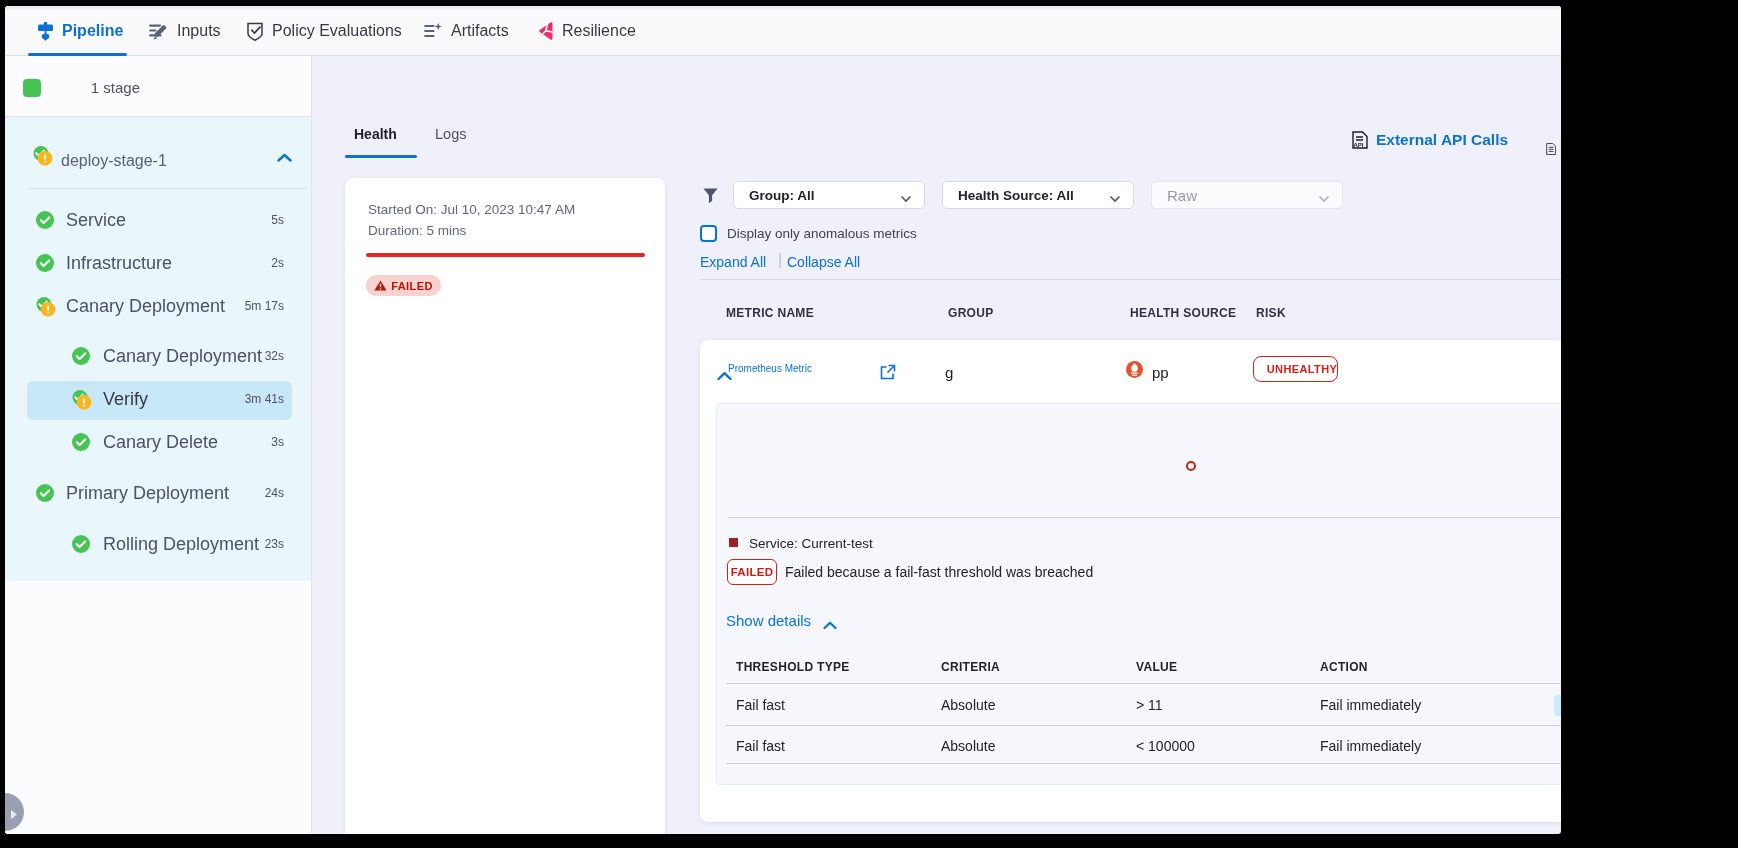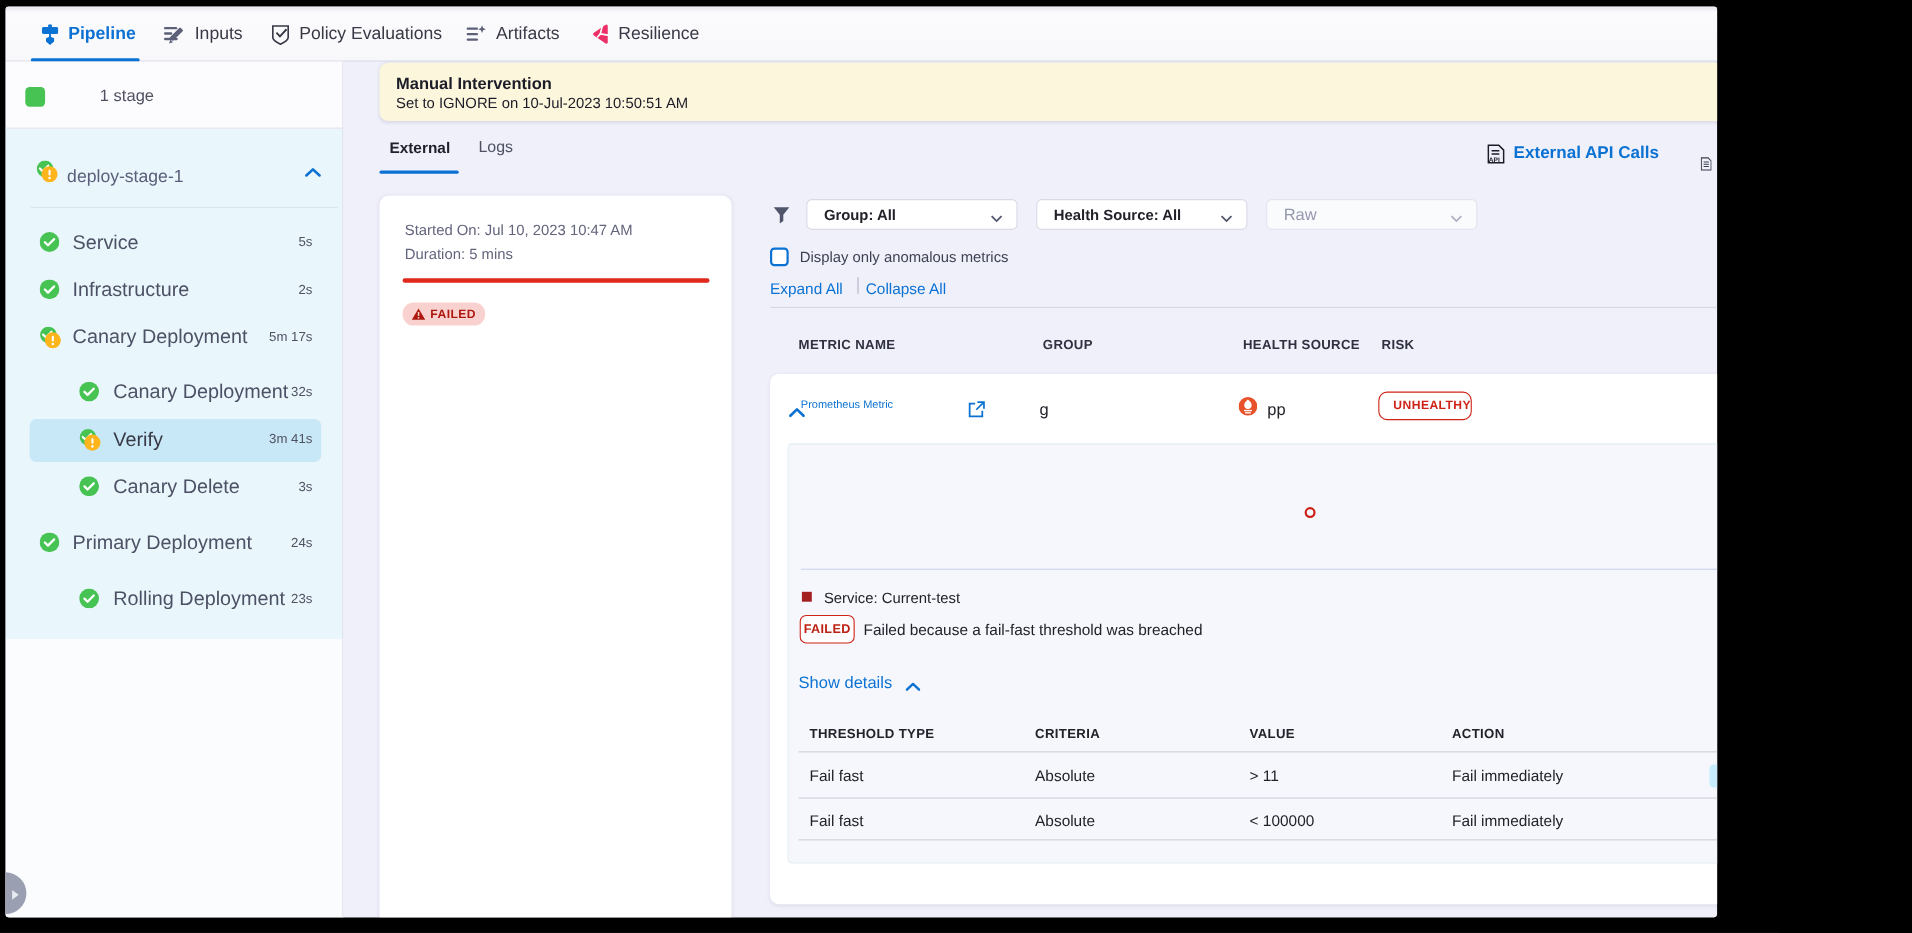--- a/index.html
+++ b/index.html
@@ -228,26 +228,22 @@
         </svg></span>
       <span class="lbl">Rolling Deployment</span>
       <span class="dur">23s</span>
     </div>
 
   <div class="halfcirc"></div>
   <div class="abs" style="left:5px; top:800px;"><svg width="8" height="11" viewBox="0 0 8 11">
         <path d="M1 1 l6 4.5 -6 4.5 z" fill="#e8eaf2"></path>
       </svg></div>
 
-  <div class="banner">
-    <div class="t1">Manual Intervention</div>
-    <div class="t2">Set to IGNORE on 10-Jul-2023 10:50:51 AM</div>
-  </div>
-
-  <div class="mtab" style="left:349px; top:120px; font-weight:700; font-size:14px; color:#1f2028;">External</div>
+
+  <div class="mtab" style="left:349px; top:120px; font-weight:700; font-size:14px; color:#1f2028;">Health</div>
   <div class="mtab" style="left:430px; top:120px; font-size:14.5px; color:#4f5162;">Logs</div>
   <div class="mtab-underline"></div>
   <div class="rlink" style="left:1347px;">
     <svg width="16" height="18" viewBox="0 0 16 18" fill="none" stroke="#1c1c28" stroke-width="1.4">
         <path d="M1 1 h9.5 l4.5 4.5 v11.5 h-14 z"></path>
         <line x1="4" y1="6" x2="11" y2="6"></line>
         <line x1="4" y1="9" x2="11" y2="9"></line>
         <text x="1.5" y="16" font-size="6" font-weight="bold" fill="#1c1c28" stroke="none" font-family="Liberation Sans">API</text>
       </svg>
     External API Calls

